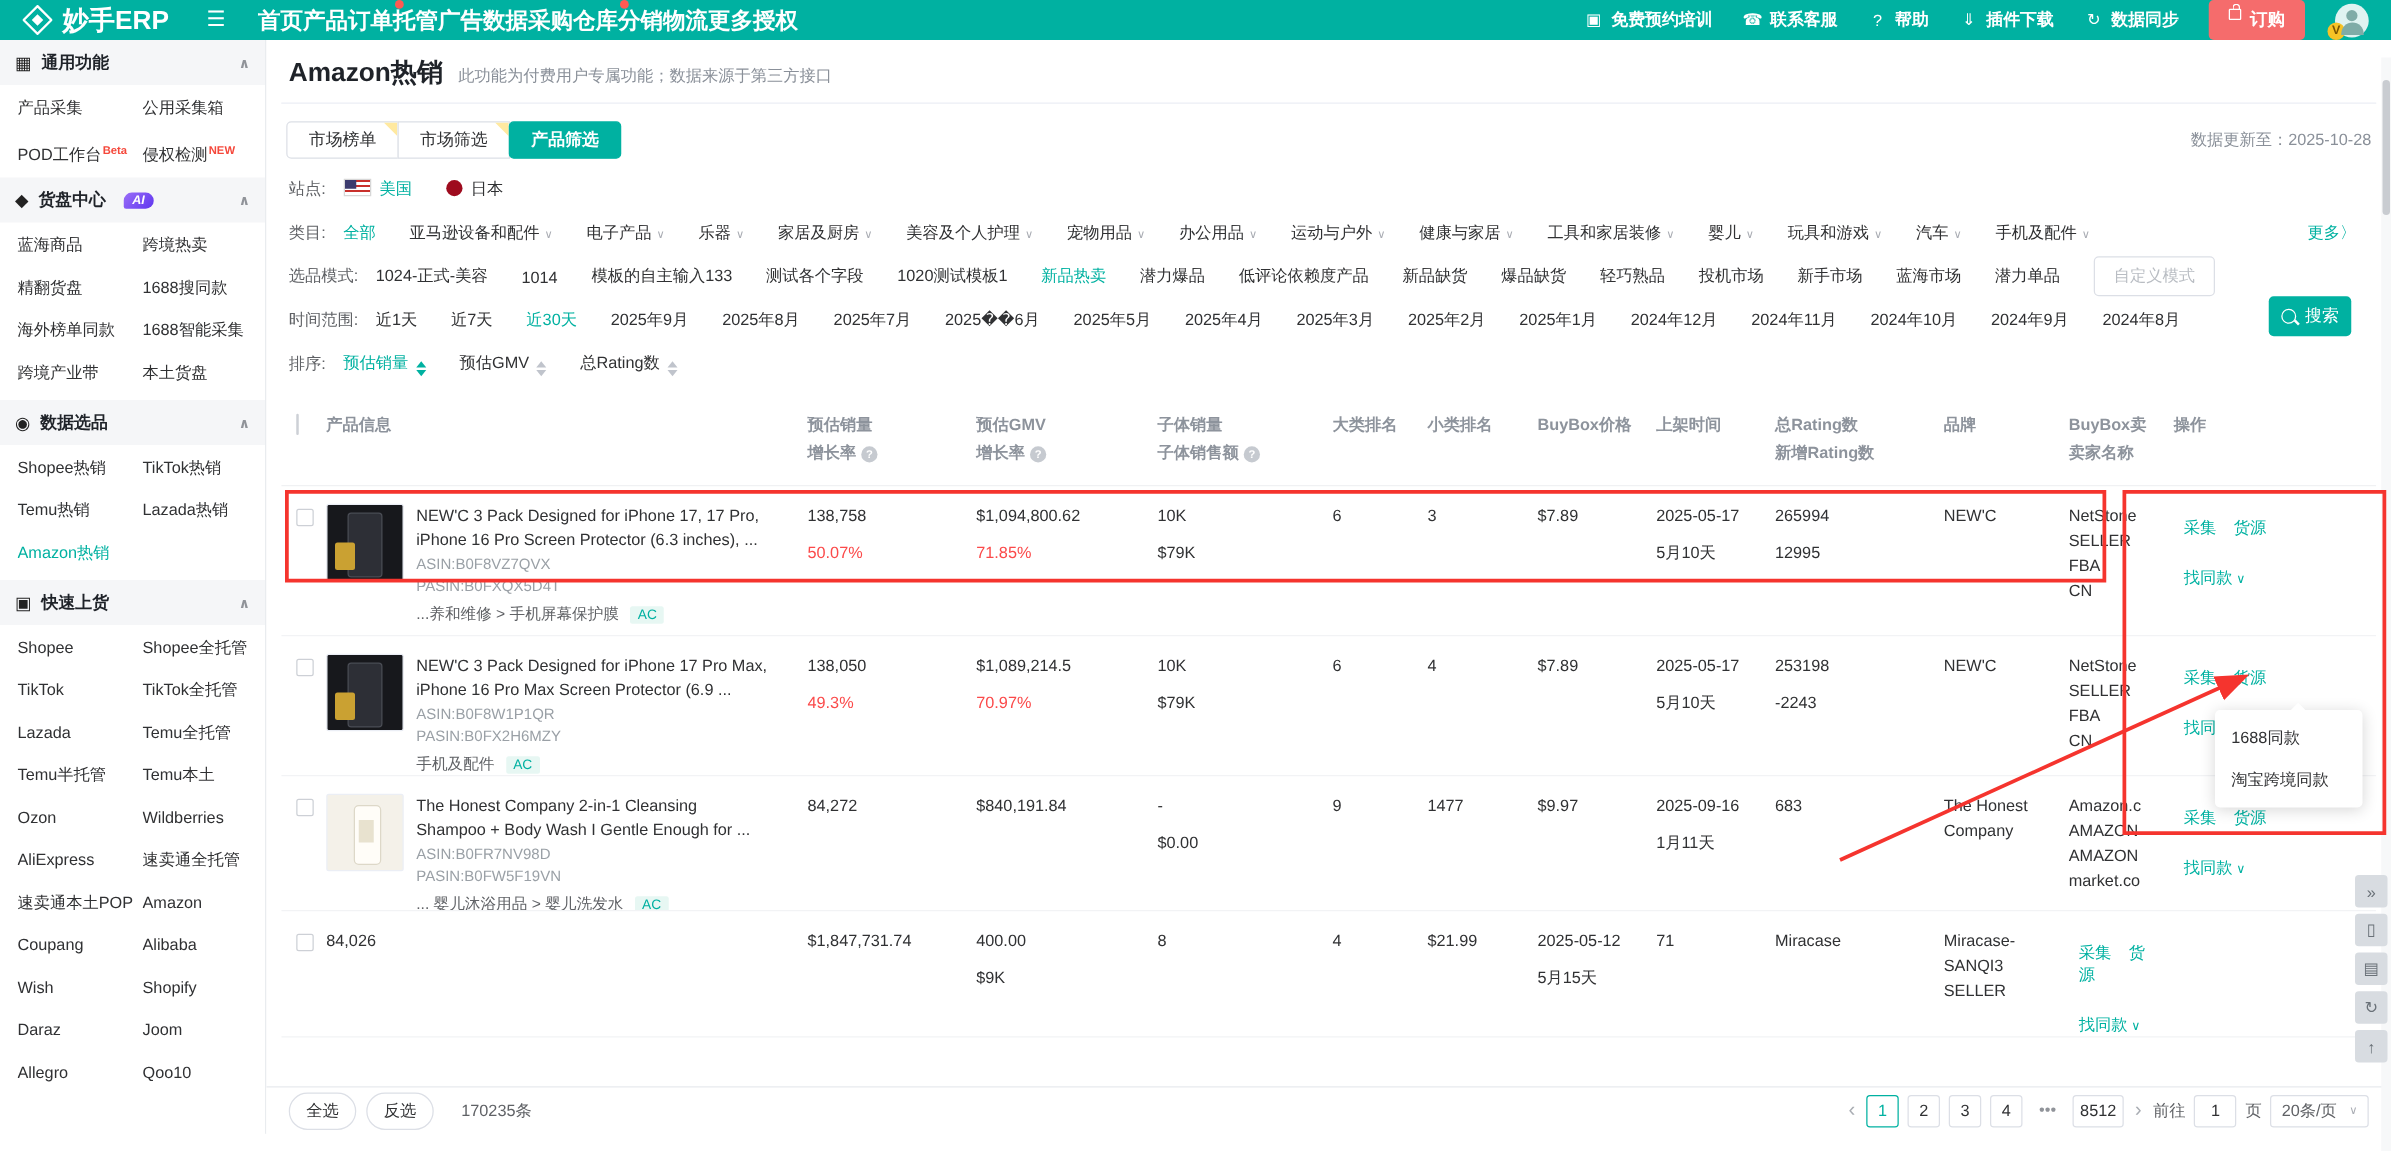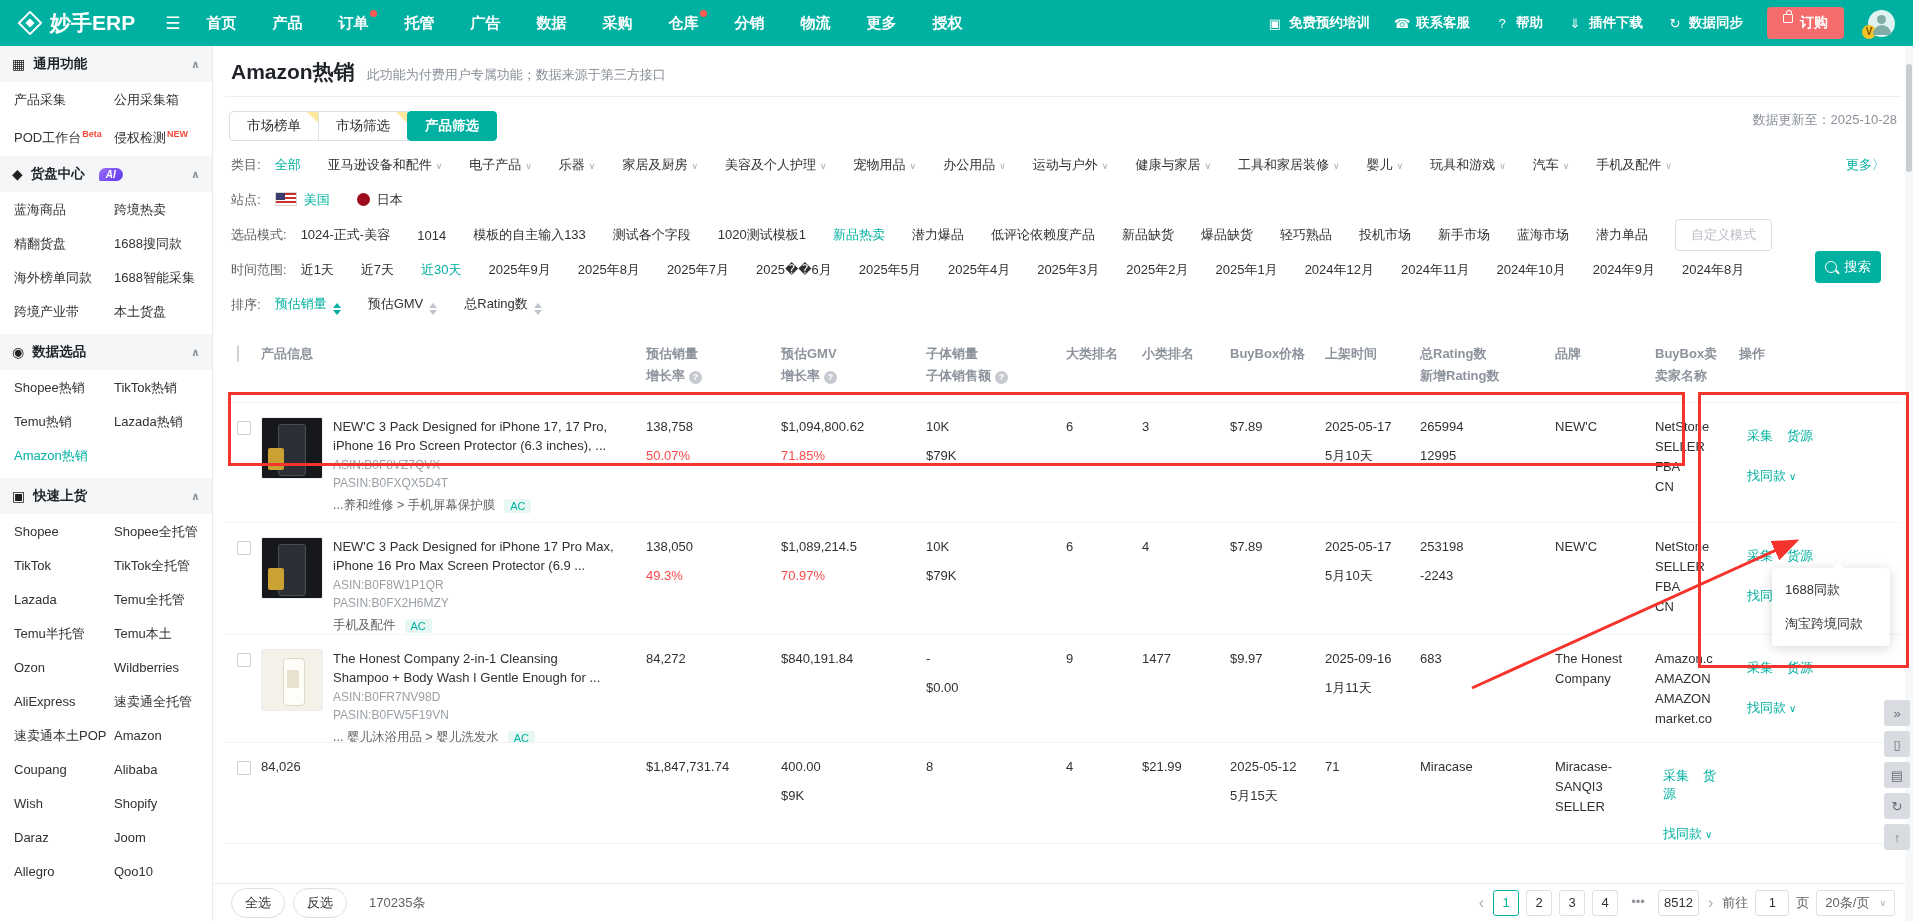--- a/index.html
+++ b/index.html
@@ -1,24 +1,24 @@
 <!DOCTYPE html>
 <html><head>
 <meta charset="utf-8">
 <style>
   *{margin:0;padding:0;box-sizing:border-box}
   html,body{background:#fff}
   .app{position:relative;width:1913px;height:921px;overflow:hidden;background:#fff;
        font-family:"Liberation Sans","DejaVu Sans",sans-serif;font-size:13px;color:#303133}
 
   
-  .topnav{display:flex;align-items:center;height:46px;background:#00b1a1;padding:0 18px;color:#fff}
+  .topnav{display:flex;align-items:center;height:32px;background:#00b1a1;padding:0 18px;color:#fff}
   .brand{display:flex;align-items:center;gap:8px;font-size:21px;font-weight:bold;margin-right:30px;cursor:pointer}
   .collapse{font-size:17px;margin-right:26px;cursor:pointer}
-  .nav-menu{display:flex;gap:36px;font-size:15px;font-weight:bold}
+  .nav-menu{display:flex;font-size:18px;font-weight:bold}
   .nav-item{position:relative;cursor:pointer;white-space:nowrap}
   .nav-dot{position:absolute;top:-4px;right:-9px;width:7px;height:7px;border-radius:50%;background:#ff5a52}
   .nav-right{margin-left:auto;display:flex;align-items:center;gap:24px;font-size:13.5px;font-weight:bold}
   .nav-tool{display:flex;align-items:center;gap:6px;cursor:pointer;white-space:nowrap}
   .tool-ico{display:inline-flex;align-items:center;justify-content:center;width:16px;height:16px;font-size:13px;font-weight:normal}
   .order-btn{display:flex;align-items:flex-start;gap:7px;background:#f56c6c;border:none;color:#fff;font-weight:bold;
              font-size:14px;padding:7px 16px;border-radius:4px;cursor:pointer}
   .bag{display:inline-block;width:10px;height:9px;border:1.5px solid #fff;border-radius:1px;position:relative}
   .bag::before{content:"";position:absolute;left:1.5px;top:-5px;width:4px;height:4px;border:1.5px solid #fff;border-bottom:none;border-radius:4px 4px 0 0}
   .avatar{position:relative;width:27px;height:27px;border-radius:50%;background:#dff3f1;cursor:pointer}
@@ -38,21 +38,21 @@
   .side-item.active{color:#00b1a1}
   .sup-badge{color:#f5483b;font-size:9px;font-weight:bold;vertical-align:super;margin-left:1px}
   .ai-badge{display:inline-block;background:linear-gradient(135deg,#9a6ef8,#5f36ef);color:#fff;font-size:10px;font-weight:bold;
             font-style:italic;padding:1px 7px;border-radius:7px 7px 7px 2px;margin-left:6px;vertical-align:2px}
 
   
   .main{flex:1;position:relative;display:flex;flex-direction:column;padding:0 12px;overflow:hidden}
   .page-head{display:flex;align-items:baseline;gap:12px;padding:12px 6px 10px;border-bottom:1px solid #ebeef5}
   .page-title{font-size:21px;font-weight:bold;color:#1f2329}
   .page-sub{font-size:13px;color:#8a9099}
-  .tabs-row{display:flex;align-items:flex-start;margin-top:14px;padding:0 4px}
+  .tabs-row{display:flex;align-items:center;margin-top:14px;padding:0 4px}
   .tabs{display:flex}
   .tab{position:relative;height:30px;line-height:28px;padding:0 17px;border:1px solid #dcdfe6;background:#fff;
        font-size:13.5px;color:#303133;cursor:pointer;margin-right:-1px;overflow:hidden}
   .tab:first-child{border-radius:4px 0 0 4px}
   .tab .fold{position:absolute;top:0;right:0;width:0;height:0;border-top:11px solid #ffe9a0;border-left:11px solid transparent}
   .tab.active{background:#00b1a1;border-color:#00b1a1;color:#fff;font-weight:bold;border-radius:4px;z-index:1}
   .updated{margin-left:auto;color:#8a9099}
 
   .frow{display:flex;align-items:center;margin-top:13px;padding:0 6px;white-space:nowrap;height:22px}
   .flabel{flex:none;color:#606266;margin-right:14px}
@@ -278,42 +278,42 @@
         <div class="tabs" id="tabs">
             <div class="tab">市场榜单<span class="fold"></span></div>
             <div class="tab">市场筛选<span class="fold"></span></div>
             <div class="tab active">产品筛选</div>
           </div>
         <span class="updated">数据更新至：2025-10-28</span>
       </div>
 
       <div id="filters">
           <div class="frow">
+            <span class="flabel">站点:</span>
+            <span class="fitem active"><span class="flag-us"></span><span>美国</span></span>
+            <span class="fitem"><span class="flag-jp"></span><span>日本</span></span>
+          </div>
+          <div class="frow">
             <span class="flabel">类目:</span>
             <span class="fitem active">全部</span>
             <span class="fitem">亚马逊设备和配件<span class="fcaret">∨</span></span>
             <span class="fitem">电子产品<span class="fcaret">∨</span></span>
             <span class="fitem">乐器<span class="fcaret">∨</span></span>
             <span class="fitem">家居及厨房<span class="fcaret">∨</span></span>
             <span class="fitem">美容及个人护理<span class="fcaret">∨</span></span>
             <span class="fitem">宠物用品<span class="fcaret">∨</span></span>
             <span class="fitem">办公用品<span class="fcaret">∨</span></span>
             <span class="fitem">运动与户外<span class="fcaret">∨</span></span>
             <span class="fitem">健康与家居<span class="fcaret">∨</span></span>
             <span class="fitem">工具和家居装修<span class="fcaret">∨</span></span>
             <span class="fitem">婴儿<span class="fcaret">∨</span></span>
             <span class="fitem">玩具和游戏<span class="fcaret">∨</span></span>
             <span class="fitem">汽车<span class="fcaret">∨</span></span>
             <span class="fitem">手机及配件<span class="fcaret">∨</span></span>
             <span class="more-link">更多〉</span>
-          </div>
-          <div class="frow">
-            <span class="flabel">站点:</span>
-            <span class="fitem active"><span class="flag-us"></span><span>美国</span></span>
-            <span class="fitem"><span class="flag-jp"></span><span>日本</span></span>
           </div>
           <div class="frow">
             <span class="flabel">选品模式:</span>
             <span class="fitem">1024-正式-美容</span>
             <span class="fitem">1014</span>
             <span class="fitem">模板的自主输入133</span>
             <span class="fitem">测试各个字段</span>
             <span class="fitem">1020测试模板1</span>
             <span class="fitem active">新品热卖</span>
             <span class="fitem">潜力爆品</span>

